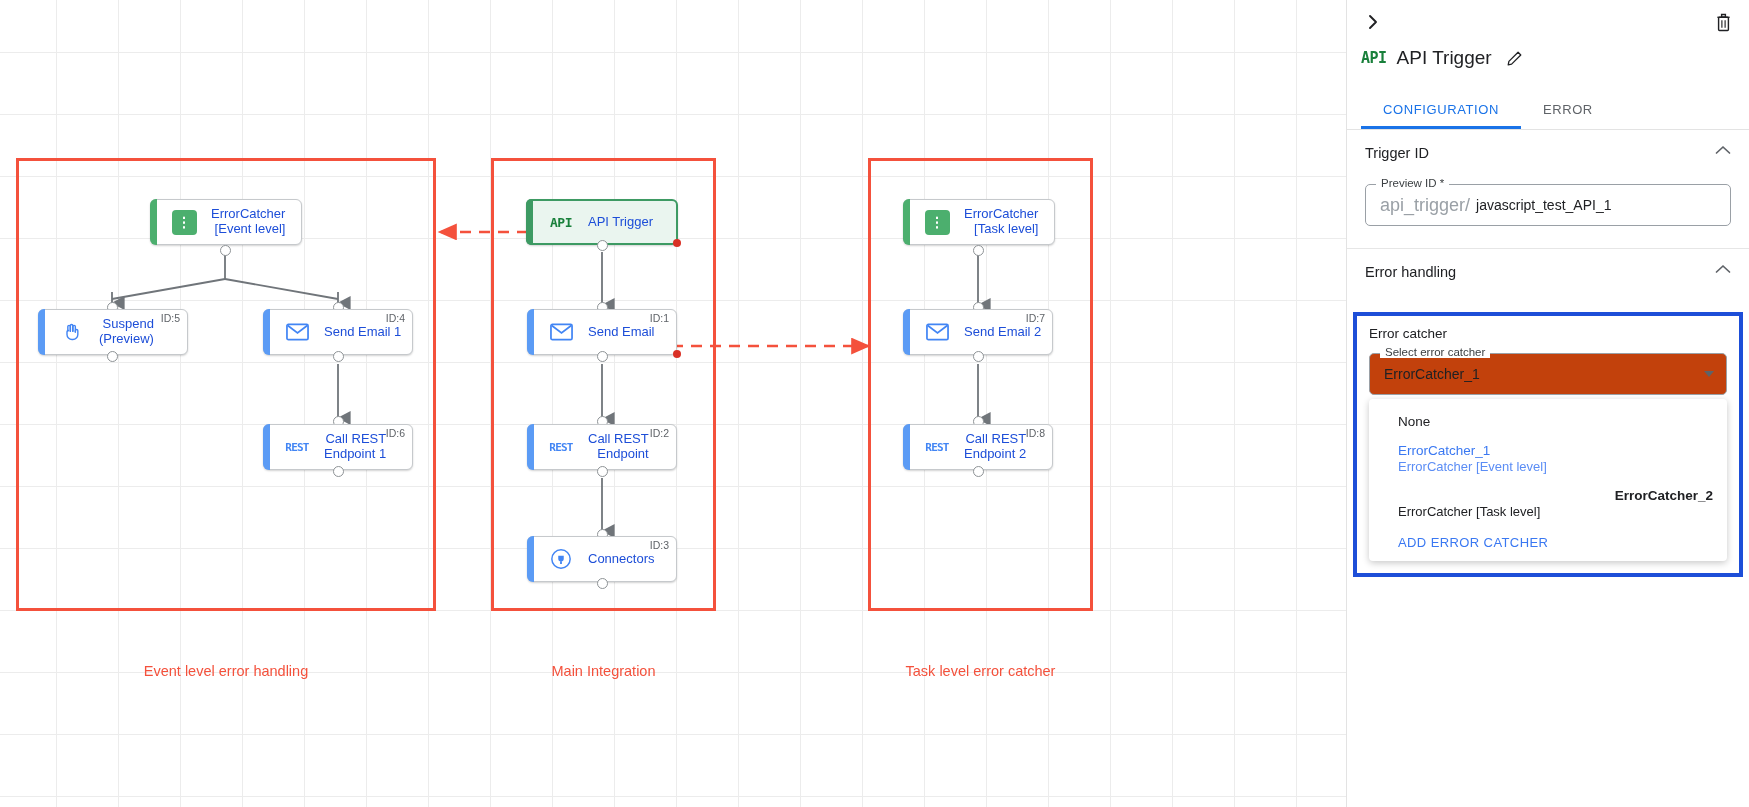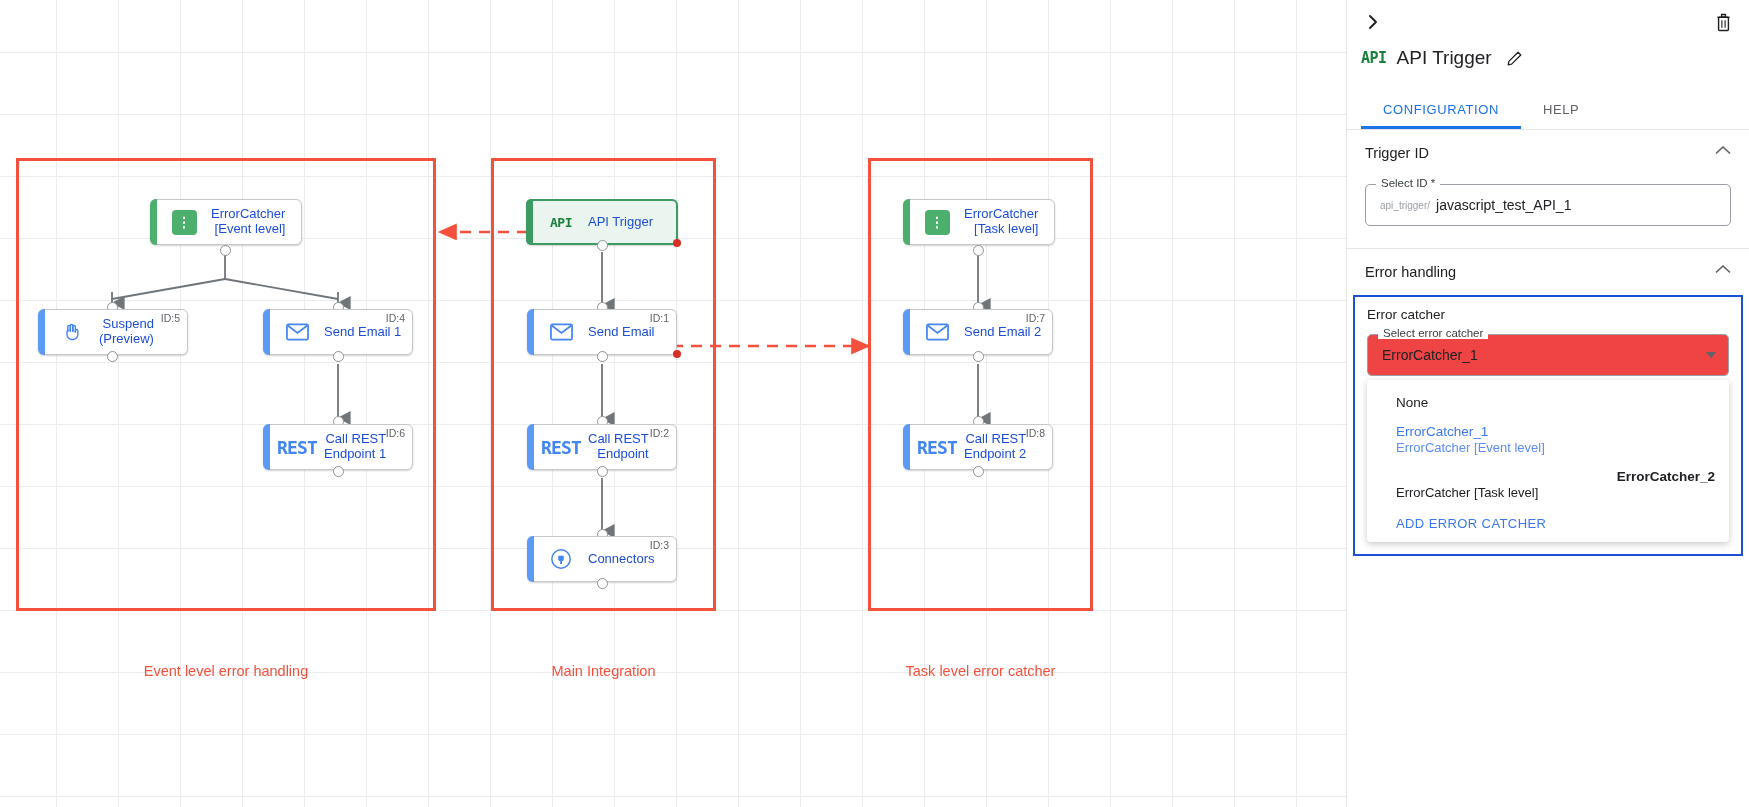--- a/index.html
+++ b/index.html
@@ -96,21 +96,21 @@
     border: 1.6px solid #8e9396;
   }
 
   .api-badge {
     font-family: "DejaVu Sans Mono", monospace;
     font-weight: bold; font-size: 13px; color: #19803b;
     letter-spacing: -0.5px;
   }
   .rest-badge {
     font-family: "DejaVu Sans Mono", monospace;
-    font-weight: bold; font-size: 18px; color: #4285f4;
+    font-weight: bold; font-size: 11px; color: #4285f4;
     letter-spacing: -0.8px;
   }
   .ec-badge {
     width: 25px; height: 25px; border-radius: 4px;
     background: #4caf6e;
     color: #ffffff; font-weight: bold; font-size: 14px;
     display: flex; align-items: center; justify-content: center;
   }
 
   
@@ -182,39 +182,39 @@
     border-radius: 5px;
     display: flex; align-items: center;
     padding: 0 14px;
     background: #fff;
   }
   .tf .legend {
     position: absolute; top: -8px; left: 10px;
     background: #fff; padding: 0 5px;
     font-size: 11.5px; color: #3c4043; font-weight: 500;
   }
-  .tf .prefix { color: #9aa0a6; font-size: 10px; margin-right: 6px; }
+  .tf .prefix { color: #9aa0a6; font-size: 18px; margin-right: 6px; }
   .tf .val { color: #202124; font-size: 14px; }
 
   .err-wrap {
     position: relative;
-    border: 2px solid #1d4ed8;
-    margin: 0 -12px 10px -12px;
+    border: 4px solid #1d4ed8;
+    margin: 17px -12px 10px -12px;
     padding: 8px 12px 12px 12px;
   }
   .err-label { font-size: 13.5px; color: #202124; margin: 2px 0 12px 0; }
 
   .select-field {
     position: relative;
     height: 42px;
     border: 1px solid #9aa0a6;
     border-radius: 5px;
     display: flex; align-items: center; justify-content: space-between;
     padding: 0 12px 0 14px;
-    cursor: pointer; background: #ef4444;
+    cursor: pointer; background: #c2410c;
   }
   .select-field .legend {
     position: absolute; top: -8px; left: 10px;
     background: #fff; padding: 0 5px;
     font-size: 11.5px; color: #3c4043; font-weight: 500;
   }
   .select-field .sv { font-size: 14px; color: #202124; }
   .caret { width:0;height:0;border-left:5px solid transparent;border-right:5px solid transparent;border-top:6px solid #5f6368;}
 
   .dropdown {
@@ -445,34 +445,34 @@
       <span class="panel-title">API Trigger</span>
       <span class="edit-btn">
         <svg width="17" height="17" viewBox="0 0 20 20" fill="none" stroke="#202124" stroke-width="1.5" stroke-linecap="round" stroke-linejoin="round">
           <path d="M14.2 2.6l3.2 3.2L6.6 16.6 2.6 17.4l.8-4z"></path>
         </svg>
       </span>
     </div>
 
     <div class="tabs">
       <div class="tab active">CONFIGURATION</div>
-      <div class="tab">HELP</div>
+      <div class="tab">ERROR</div>
     </div>
 
     <div class="section">
       <div class="section-header">
         <span class="st">Trigger ID</span>
         <span class="chev">
           <svg width="16" height="10" viewBox="0 0 16 10" fill="none" stroke="#5f6368" stroke-width="1.7" stroke-linecap="round" stroke-linejoin="round">
               <path d="M1.5 8 L8 2 L14.5 8"></path>
             </svg>
         </span>
       </div>
       <div class="tf">
-        <span class="legend">Select ID *</span>
+        <span class="legend">Preview ID *</span>
         <span class="prefix">api_trigger/</span>
         <span class="val">javascript_test_API_1</span>
       </div>
     </div>
 
     <div class="section" style="border-bottom:none;">
       <div class="section-header">
         <span class="st">Error handling</span>
         <span class="chev">
           <svg width="16" height="10" viewBox="0 0 16 10" fill="none" stroke="#5f6368" stroke-width="1.7" stroke-linecap="round" stroke-linejoin="round">

